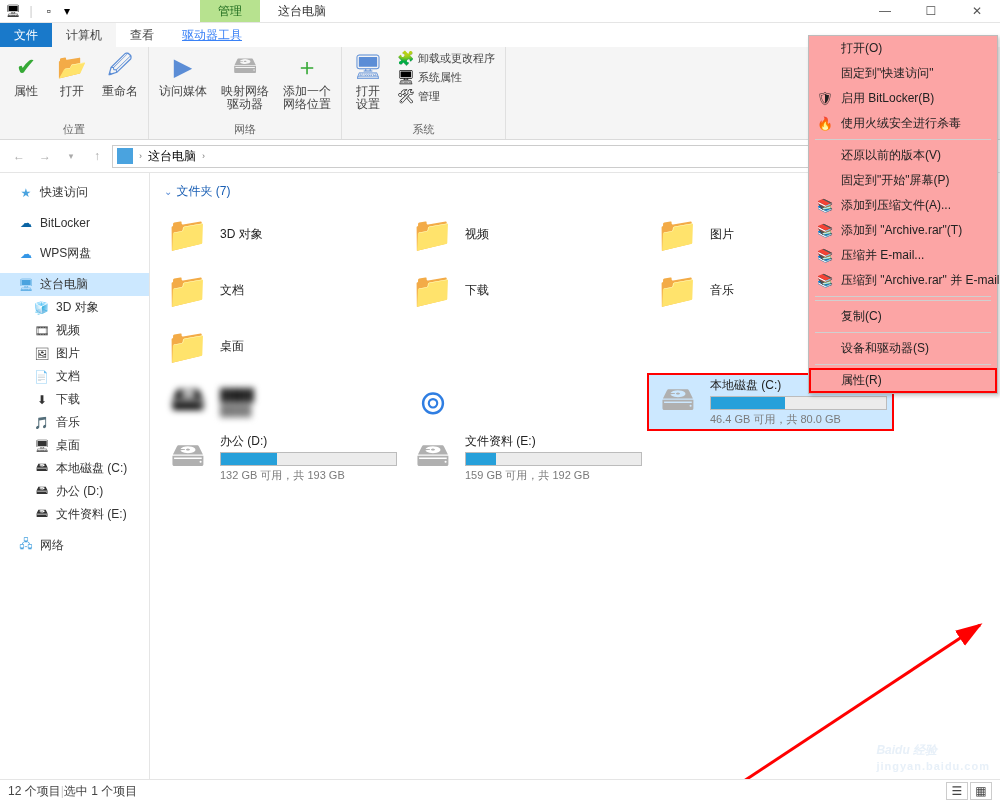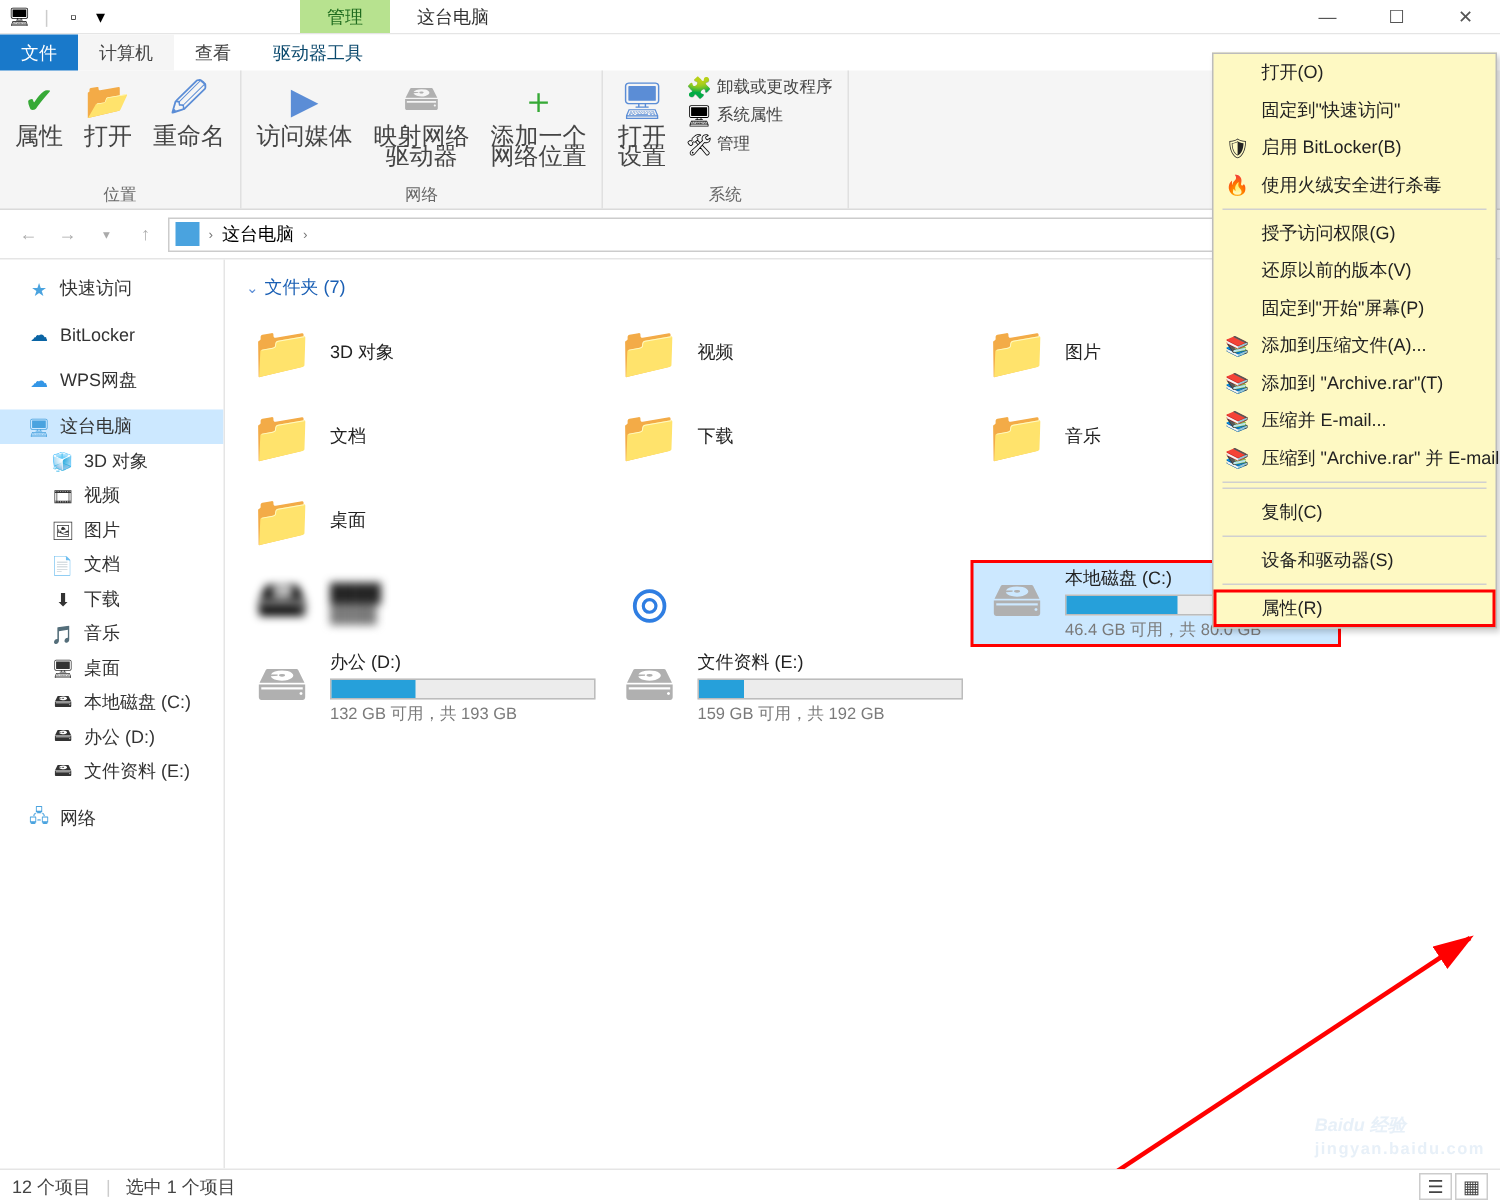--- a/index.html
+++ b/index.html
@@ -13,30 +13,30 @@
 .titlebar .ctx-tab { background: #b7e28f; color: #1e6b1e; padding: 2px 18px; height: 22px; display: inline-flex; align-items: center; }
 .titlebar .title { padding: 0 18px; color: #333; }
 .titlebar .win-controls { margin-left: auto; display: flex; }
 .titlebar .win-controls div { width: 46px; height: 23px; display: flex; align-items: center; justify-content: center; color: #555; }
 
 
 .menutabs { height: 24px; display: flex; align-items: stretch; background: #fff; }
 .menutabs .mt { padding: 0 14px; display: flex; align-items: center; color: #444; }
 .menutabs .mt.file { background: #1979ca; color: #fff; }
 .menutabs .mt.active { background: #f5f5f5; }
-.menutabs .mt.ctx { color: #0c4a6e; }
+.menutabs .mt.ctx { color: #3b82f6; text-decoration: underline; }
 
 
 .ribbon { height: 93px; background: #f5f5f5; border-bottom: 1px solid #dadada; display: flex; }
 .rgroup { border-right: 1px solid #e0e0e0; padding: 2px 6px 0 6px; display: flex; flex-direction: column; }
 .rgroup .body { flex: 1; display: flex; align-items: flex-start; gap: 6px; }
 .rgroup .lbl { text-align: center; color: #666; font-size: 11px; padding-bottom: 2px; }
 .rbtn { display: flex; flex-direction: column; align-items: center; gap: 2px; padding: 2px 4px; min-width: 40px; }
 .rbtn .ic { width: 32px; height: 32px; display: flex; align-items: center; justify-content: center; font-size: 24px; }
-.rbtn .tx { font-size: 16px; color: #444; text-align: center; line-height: 13px; }
+.rbtn .tx { font-size: 12px; color: #444; text-align: center; line-height: 13px; }
 .rbtn.small { flex-direction: row; min-width: auto; align-items: center; gap: 4px; padding: 1px 4px; }
 .rbtn.small .ic { width: 16px; height: 16px; font-size: 14px; }
 .rbtn.small .tx { font-size: 11px; }
 .vstack { display: flex; flex-direction: column; gap: 1px; }
 
 
 .addrbar { height: 33px; display: flex; align-items: center; gap: 4px; padding: 0 8px; border-bottom: 1px solid #e5e5e5; }
 .navarrow { width: 22px; height: 22px; display: flex; align-items: center; justify-content: center; color: #aaa; }
 .addrbox { flex: 1; height: 23px; border: 1px solid #ccc; display: flex; align-items: center; padding: 0 4px; gap: 6px; }
 .addrbox .bc-icon { width: 16px; height: 16px; background: #4aa3df; display: inline-block; }
@@ -60,27 +60,27 @@
 .citem .meta { flex: 1; display: flex; flex-direction: column; gap: 2px; }
 .citem .nm { color: #222; }
 .citem .sub { color: #7a7a7a; font-size: 11px; }
 .citem .bar { height: 14px; border: 1px solid #bcbcbc; background: #ececec; position: relative; }
 .citem .bar .fill { position: absolute; left: 0; top: 0; bottom: 0; background: #26a0da; }
 .citem.sel { background: #cce8ff; }
 .citem.sel.hl { outline: 2px solid #ff0000; outline-offset: -1px; }
 .blurred { filter: blur(3px); }
 
 
-.statusbar { position: absolute; bottom: 0; left: 0; right: 0; height: 23px; border-top: 1px solid #e5e5e5; display: flex; align-items: center; padding: 0 8px; gap: 10px; color: #444; background: #fff; }
+.statusbar { position: absolute; bottom: 0; left: 0; right: 0; height: 23px; border-top: 1px solid #e5e5e5; display: flex; align-items: center; padding: 0 8px; color: #444; background: #fff; }
 .statusbar .sp { color: #ccc; }
 .statusbar .views { margin-left: auto; display: flex; gap: 2px; }
 .statusbar .views span { width: 22px; height: 18px; border: 1px solid #ccc; display: inline-flex; align-items: center; justify-content: center; }
 
 
-.ctxmenu { position: absolute; top: 35px; right: 2px; width: 190px; background: #fef9c3; border: 1px solid #bcbcbc; box-shadow: 2px 2px 4px rgba(0,0,0,.2); z-index: 50; }
+.ctxmenu { position: absolute; top: 35px; right: 2px; width: 190px; background: #fca5a5; border: 1px solid #bcbcbc; box-shadow: 2px 2px 4px rgba(0,0,0,.2); z-index: 50; }
 .ctxmenu .mitem { display: flex; align-items: center; gap: 8px; padding: 4px 10px 4px 8px; color: #222; white-space: nowrap; }
 .ctxmenu .mitem .ic { width: 16px; height: 16px; display: inline-flex; align-items: center; justify-content: center; font-size: 13px; }
 .ctxmenu .sep { height: 1px; background: #d0d0d0; margin: 3px 6px; }
 .ctxmenu .mitem.hl { outline: 2px solid #ff0000; outline-offset: -2px; }
 .arrow-svg { position: absolute; left: 490px; top: 440px; pointer-events: none; }
 
 .folder-ico { color: #ffcb4d; }
 .drive-ico { color: #b0b0b0; }
 
 .watermark { position:absolute; right:10px; bottom:30px; color:#d8e6f4; font-size:22px; font-weight:bold; font-style:italic; opacity:.6; }
@@ -381,24 +381,20 @@
       <span class="ic">🛡</span>
       <span>启用 BitLocker(B)</span>
     </div>
     <div class="mitem">
       <span class="ic">🔥</span>
       <span>使用火绒安全进行杀毒</span>
     </div>
     <div class="sep"></div>
     <div class="mitem">
       <span class="ic"></span>
-      <span>授予访问权限(G)</span>
-    </div>
-    <div class="mitem">
-      <span class="ic"></span>
       <span>还原以前的版本(V)</span>
     </div>
     <div class="mitem">
       <span class="ic"></span>
       <span>固定到"开始"屏幕(P)</span>
     </div>
     <div class="mitem">
       <span class="ic">📚</span>
       <span>添加到压缩文件(A)...</span>
     </div>

